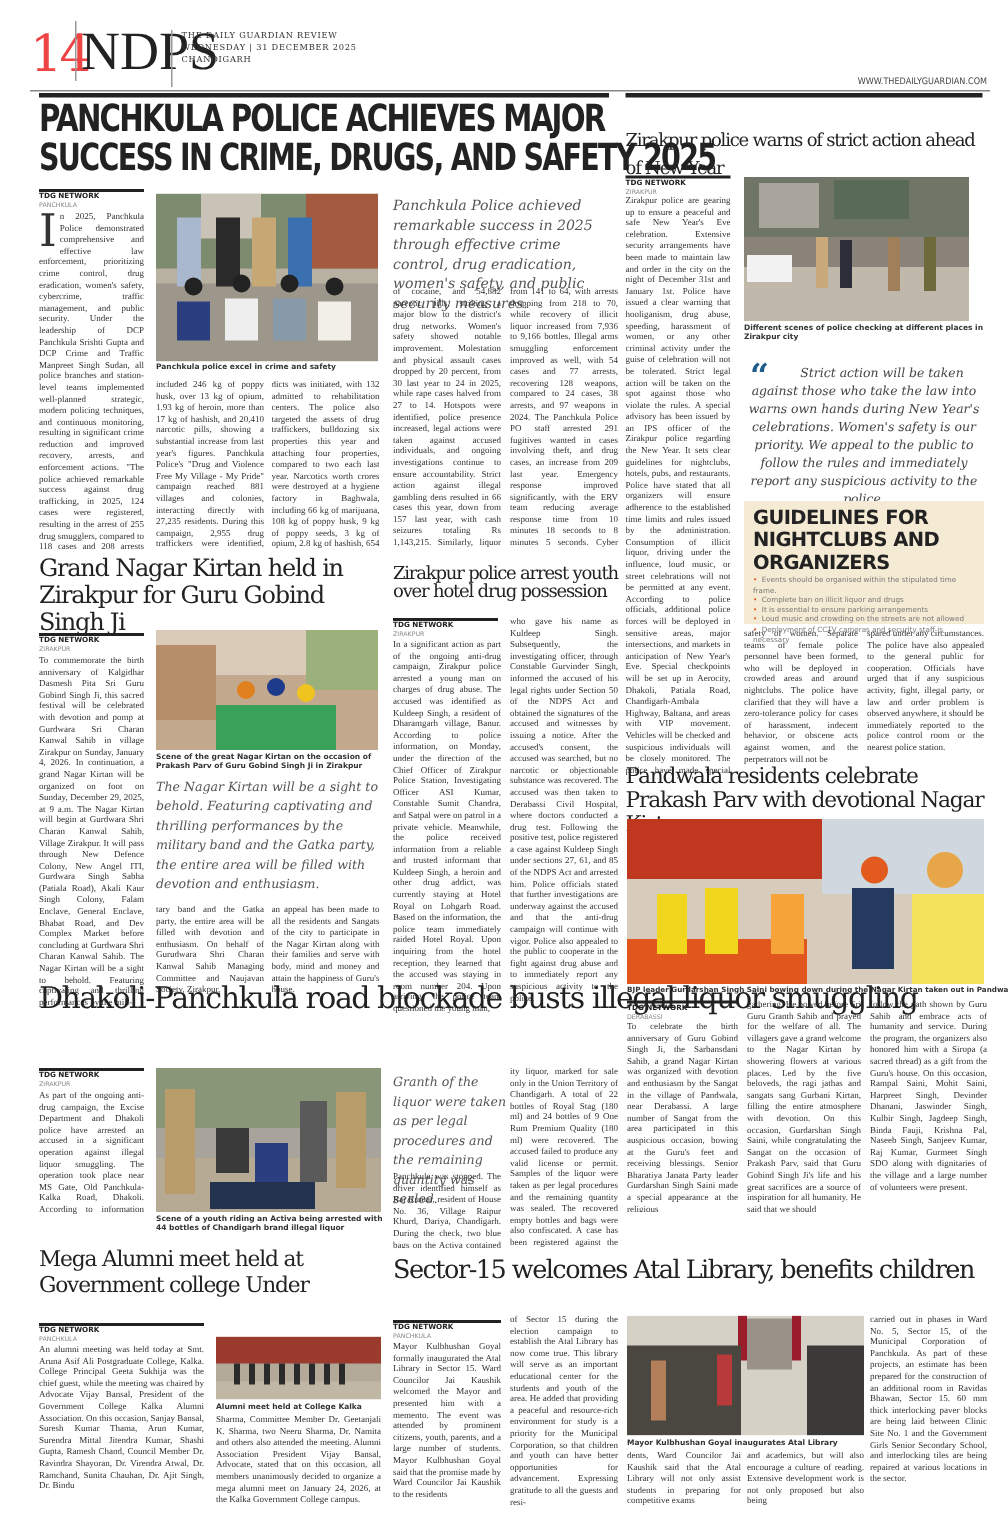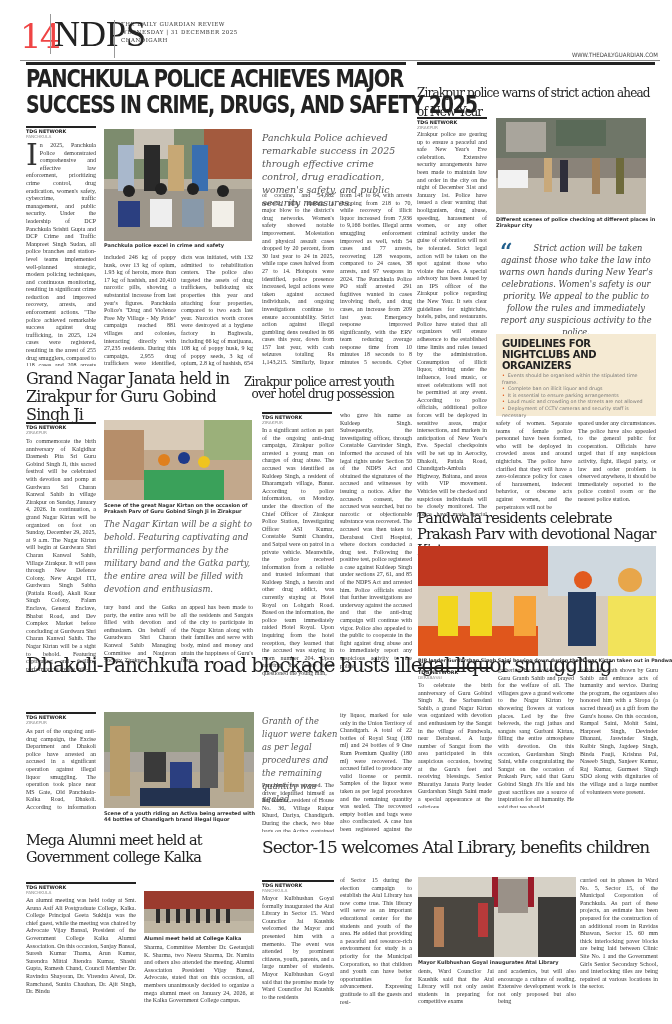--- a/index.html
+++ b/index.html
@@ -14,21 +14,21 @@
   .bar { height: 3px; background: #222; }
   .hl-cond { font-family: "DejaVu Sans", sans-serif; font-weight: bold; letter-spacing: -1.5px; transform-origin: left top; }
   .hl-serif { font-family: "DejaVu Serif", serif; letter-spacing: -0.8px; color:#222; transform-origin: left top;}
   .byline { font-family: "DejaVu Sans", sans-serif; font-size: 4.8px; font-weight: bold; border-top: 2px solid #222; padding-top: 1px; }
   .byline small { display:block; font-weight: normal; color:#888; font-size: 4.2px; }
   .body { font-size: 6px; line-height: 7.6px; text-align: justify; color:#333; overflow: hidden; }
   .caption { font-family: "DejaVu Sans", sans-serif; font-size: 5px; font-weight: bold; color:#333; line-height: 6px; }
   .pull { font-style: italic; color:#555; font-family: "DejaVu Serif", serif; }
   .photo { overflow: hidden; }
   .guide-box { background: #f5ead3; padding: 4px 6px; }
-  .guide-title { font-family: "DejaVu Sans", sans-serif; font-weight: bold; font-size: 10px; letter-spacing: -.4px; color: #222; }
+  .guide-title { font-family: "DejaVu Sans", sans-serif; font-weight: bold; font-size: 13px; letter-spacing: -.4px; color: #222; }
   .guide-list { list-style: none; font-family: "DejaVu Sans", sans-serif; font-size: 4.8px; line-height: 6.6px; color: #777; margin-top: 2px;}
   .guide-list li::before { content: "•"; color: #e05a1e; margin-right: 3px; }
   .dropcap { float:left; font-size: 30px; line-height: 26px; margin-right: 2px; font-family: "DejaVu Serif", serif; }
 </style>
 </head>
 <body>
 
 <div class="abs masthead-num">14</div>
 <div class="abs masthead-city">NDPS</div>
 <div class="abs masthead-meta">
@@ -118,21 +118,21 @@
     <li>Events should be organised within the stipulated time frame.</li>
     <li>Complete ban on illicit liquor and drugs</li>
     <li>It is essential to ensure parking arrangements</li>
     <li>Loud music and crowding on the streets are not allowed</li>
     <li>Deployment of CCTV cameras and security staff is necessary</li>
   </ul>
 </div>
 <div class="abs body" style="left:496px;top:420px;width:76px;height:98px;">safety of women. Separate teams of female police personnel have been formed, who will be deployed in crowded areas and around nightclubs. The police have clarified that they will have a zero-tolerance policy for cases of harassment, indecent behavior, or obscene acts against women, and the perpetrators will not be</div>
 <div class="abs body" style="left:578px;top:420px;width:78px;height:98px;">spared under any circumstances. The police have also appealed to the general public for cooperation. Officials have urged that if any suspicious activity, fight, illegal party, or law and order problem is observed anywhere, it should be immediately reported to the police control room or the nearest police station.</div>
 
-<div class="abs hl-serif" style="left:26px;top:370px;width:230px;font-size:16px;line-height:18px;">Grand Nagar Janata held in Zirakpur for Guru Gobind Singh Ji</div>
+<div class="abs hl-serif" style="left:26px;top:370px;width:230px;font-size:16px;line-height:18px;">Grand Nagar Kirtan held in Zirakpur for Guru Gobind Singh Ji</div>
 <div class="abs byline" style="left:26px;top:422px;width:70px;">
   <span>TDG NETWORK</span><small>ZIRAKPUR</small>
 </div>
 <div class="abs body" style="left:26px;top:438px;width:70px;height:264px;">To commemorate the birth anniversary of Kalgidhar Dasmesh Pita Sri Guru Gobind Singh Ji, this sacred festival will be celebrated with devotion and pomp at Gurdwara Sri Charan Kanwal Sahib in village Zirakpur on Sunday, January 4, 2026. In continuation, a grand Nagar Kirtan will be organized on foot on Sunday, December 29, 2025, at 9 a.m. The Nagar Kirtan will begin at Gurdwara Shri Charan Kanwal Sahib, Village Zirakpur. It will pass through New Defence Colony, New Angel ITI, Gurdwara Singh Sabha (Patiala Road), Akali Kaur Singh Colony, Falam Enclave, General Enclave, Bhabat Road, and Dev Complex Market before concluding at Gurdwara Shri Charan Kanwal Sahib. The Nagar Kirtan will be a sight to behold. Featuring captivating and thrilling performances by the mili-</div>
 <div class="abs photo" style="left:104px;top:420px;width:148px;height:80px;">
   <svg width="148" height="80" viewBox="0 0 148 80">
     <rect width="148" height="80" fill="#c2a88c"></rect>
     <rect x="0" y="0" width="148" height="30" fill="#d9cbb8"></rect>
     <rect x="0" y="10" width="40" height="50" fill="#b68e6a"></rect>
     <rect x="100" y="0" width="48" height="40" fill="#9bb07a"></rect>
@@ -140,21 +140,21 @@
     <circle cx="60" cy="40" r="6" fill="#e0801e"></circle>
     <circle cx="80" cy="38" r="6" fill="#1e3a8a"></circle>
     <circle cx="100" cy="42" r="6" fill="#f0c41e"></circle>
   </svg>
 </div>
 <div class="abs caption" style="left:104px;top:502px;width:150px;">Scene of the great Nagar Kirtan on the occasion of Prakash Parv of Guru Gobind Singh Ji in Zirakpur</div>
 <div class="abs pull" style="left:104px;top:518px;width:150px;font-size:8.4px;line-height:13px;">The Nagar Kirtan will be a sight to behold. Featuring captivating and thrilling performances by the military band and the Gatka party, the entire area will be filled with devotion and enthusiasm.</div>
 <div class="abs body" style="left:104px;top:604px;width:72px;height:98px;">tary band and the Gatka party, the entire area will be filled with devotion and enthusiasm. On behalf of Gurudwara Shri Charan Kanwal Sahib Managing Committee and Naujavan Society, Zirakpur,</div>
 <div class="abs body" style="left:181px;top:604px;width:72px;height:98px;">an appeal has been made to all the residents and Sangats of the city to participate in the Nagar Kirtan along with their families and serve with body, mind and money and attain the happiness of Guru's house.</div>
 
-<div class="abs hl-serif" style="left:244px;top:376px;width:150px;font-size:12px;line-height:12px;text-align:right;">Zirakpur police arrest youth over hotel drug possession</div>
+<div class="abs hl-serif" style="left:262px;top:376px;width:150px;font-size:12px;line-height:12px;">Zirakpur police arrest youth over hotel drug possession</div>
 <div class="abs byline" style="left:262px;top:412px;width:70px;">
   <span>TDG NETWORK</span><small>ZIRAKPUR</small>
 </div>
 <div class="abs body" style="left:262px;top:427px;width:72px;height:276px;">In a significant action as part of the ongoing anti-drug campaign, Zirakpur police arrested a young man on charges of drug abuse. The accused was identified as Kuldeep Singh, a resident of Dharamgarh village, Banur. According to police information, on Monday, under the direction of the Chief Officer of Zirakpur Police Station, Investigating Officer ASI Kumar, Constable Sumit Chandra, and Satpal were on patrol in a private vehicle. Meanwhile, the police received information from a reliable and trusted informant that Kuldeep Singh, a heroin and other drug addict, was currently staying at Hotel Royal on Lohgarh Road. Based on the information, the police team immediately raided Hotel Royal. Upon inquiring from the hotel reception, they learned that the accused was staying in room number 204. Upon arriving, the police team questioned the young man,</div>
 <div class="abs body" style="left:340px;top:412px;width:72px;height:291px;">who gave his name as Kuldeep Singh. Subsequently, the investigating officer, through Constable Gurvinder Singh, informed the accused of his legal rights under Section 50 of the NDPS Act and obtained the signatures of the accused and witnesses by issuing a notice. After the accused's consent, the accused was searched, but no narcotic or objectionable substance was recovered. The accused was then taken to Derabassi Civil Hospital, where doctors conducted a drug test. Following the positive test, police registered a case against Kuldeep Singh under sections 27, 61, and 85 of the NDPS Act and arrested him. Police officials stated that further investigations are underway against the accused and that the anti-drug campaign will continue with vigor. Police also appealed to the public to cooperate in the fight against drug abuse and to immediately report any suspicious activity to the police.</div>
 
 <div class="abs hl-serif" style="left:417px;top:510px;width:245px;font-size:14.5px;line-height:16px;">Pandwala residents celebrate Prakash Parv with devotional Nagar Kirtan</div>
 <div class="abs photo" style="left:418px;top:546px;width:238px;height:110px;">
   <svg width="238" height="110" viewBox="0 0 238 110">
     <rect width="238" height="110" fill="#d7cbbb"></rect>
@@ -194,21 +194,21 @@
     <rect x="40" y="40" width="22" height="30" fill="#3a3a3a"></rect>
     <rect x="66" y="50" width="22" height="26" fill="#2b3f80"></rect>
     <rect x="36" y="76" width="70" height="18" fill="#23324f"></rect>
   </svg>
 </div>
 <div class="abs caption" style="left:104px;top:810px;width:156px;">Scene of a youth riding an Activa being arrested with 44 bottles of Chandigarh brand illegal liquor</div>
 <div class="abs pull" style="left:262px;top:715px;width:78px;font-size:8.4px;line-height:13px;">Granth of the liquor were taken as per legal procedures and the remaining quantity was sealed.</div>
 <div class="abs body" style="left:262px;top:782px;width:72px;height:50px;">Panchkula was stopped. The driver identified himself as Raj Kumar, resident of House No. 36, Village Raipur Khurd, Dariya, Chandigarh. During the check, two blue bags on the Activa contained Royal Stag and 9 One Rum Premium Qual-</div>
 <div class="abs body" style="left:340px;top:712px;width:72px;height:120px;">ity liquor, marked for sale only in the Union Territory of Chandigarh. A total of 22 bottles of Royal Stag (180 ml) and 24 bottles of 9 One Rum Premium Quality (180 ml) were recovered. The accused failed to produce any valid license or permit. Samples of the liquor were taken as per legal procedures and the remaining quantity was sealed. The recovered empty bottles and bags were also confiscated. A case has been registered against the accused under sections 61-78(2)-01-14 of the Excise Act.</div>
 
-<div class="abs hl-serif" style="left:26px;top:832px;width:210px;font-size:14.5px;line-height:17px;">Mega Alumni meet held at Government college Kalka</div>
+<div class="abs hl-serif" style="left:26px;top:832px;width:210px;font-size:14.5px;line-height:17px;">Mega Alumni meet held at Government college Under</div>
 <div class="abs byline" style="left:26px;top:882px;width:110px;">
   <span>TDG NETWORK</span><small>PANCHKULA</small>
 </div>
 <div class="abs body" style="left:26px;top:897px;width:110px;height:120px;">An alumni meeting was held today at Smt. Aruna Asif Ali Postgraduate College, Kalka. College Principal Geeta Sukhija was the chief guest, while the meeting was chaired by Advocate Vijay Bansal, President of the Government College Kalka Alumni Association. On this occasion, Sanjay Bansal, Suresh Kumar Thama, Arun Kumar, Surendra Mittal Jitendra Kumar, Shashi Gupta, Ramesh Chand, Council Member Dr. Ravindra Shayoran, Dr. Virendra Atwal, Dr. Ramchand, Sunita Chauhan, Dr. Ajit Singh, Dr. Bindu</div>
 <div class="abs photo" style="left:144px;top:891px;width:110px;height:42px;">
   <svg width="110" height="42" viewBox="0 0 110 42">
     <rect width="110" height="42" fill="#b2a998"></rect>
     <rect x="0" y="0" width="110" height="18" fill="#9b3b2e"></rect>
     <rect x="0" y="30" width="110" height="12" fill="#c0b7a4"></rect>
     <g fill="#2a2a2a">

